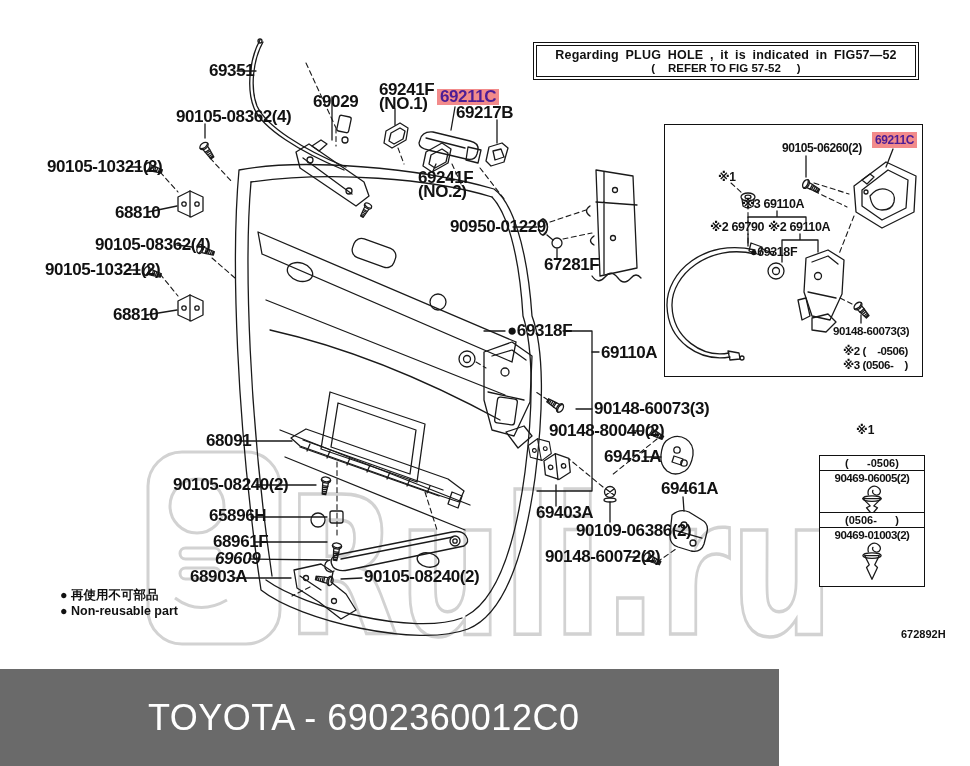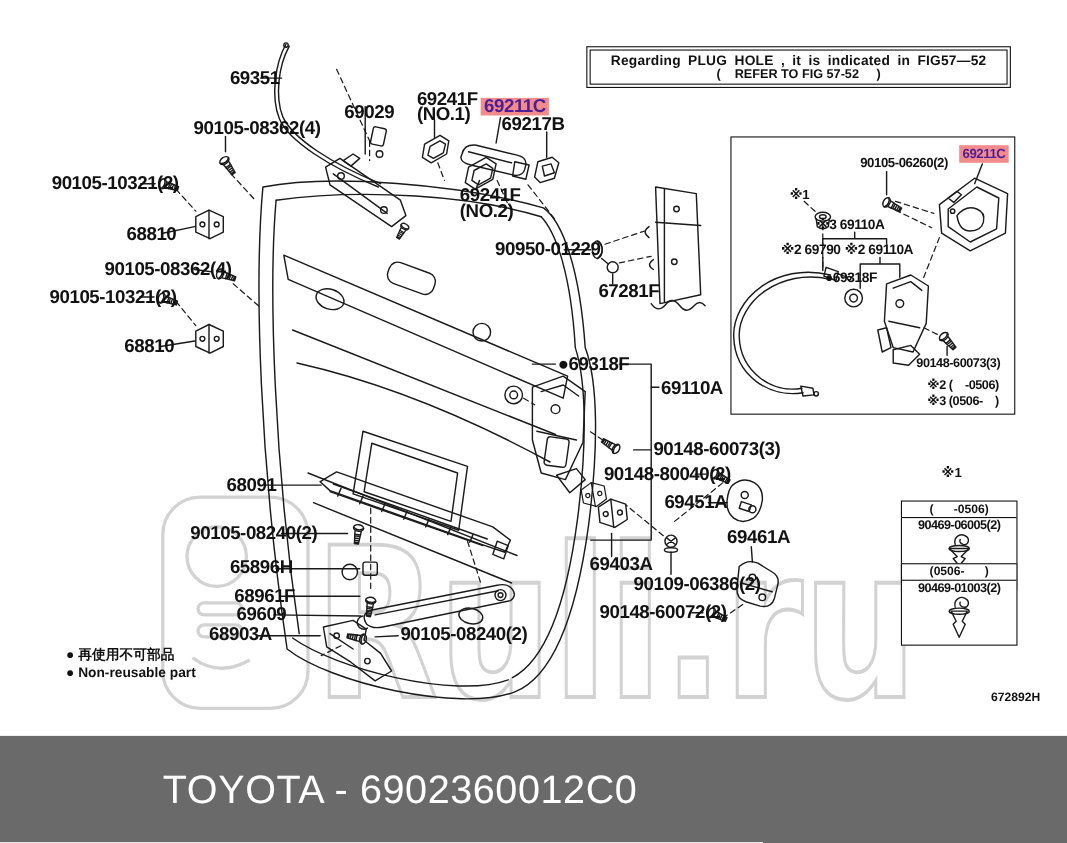--- a/index.html
+++ b/index.html
@@ -25,21 +25,21 @@
   .refbox.b1{top:455px;height:82px;}
   .refbox.b2{top:512px;height:75px;}
   .refhead{border-bottom:1.3px solid #111;font-weight:bold;font-size:11px;white-space:pre;
            padding:1px 0;color:#111;}
   .refpart{font-weight:bold;font-size:11.5px;letter-spacing:-0.5px;padding-top:1px;color:#111;}
   .refbox svg{display:block;margin:0 auto;}
   .figcode{position:absolute;left:901px;top:628px;font-weight:bold;font-size:11px;color:#111;}
   .legend{position:absolute;left:60px;font-weight:bold;font-size:12.5px;color:#111;white-space:pre;}
   .legend.jp{top:587px;}
   .legend.en{top:604px;}
-  .banner{position:absolute;left:0;top:669px;width:970px;height:97px;background:var(--banner,#6a6a6a);}
+  .banner{position:absolute;left:0;top:669px;width:779px;height:97px;background:var(--banner,#6a6a6a);}
   .banner span{position:absolute;top:50%;transform:translateY(-50%);color:#fff;
            font-size:36px;font-weight:400;letter-spacing:0.5px;white-space:pre;}
   .banner .bl{left:148px;}
   .banner .br{left:631px;}
 </style>
 </head>
 <body>
 
 <div id="stage">
 
@@ -306,21 +306,21 @@
       <div class="lbl" style="left: 549px; top: 424px;">90148-80040(2)</div>
       <div class="lbl" style="left: 604px; top: 450px;">69451A</div>
       <div class="lbl" style="left: 661px; top: 482px;">69461A</div>
       <div class="lbl" style="left: 536px; top: 506px;">69403A</div>
       <div class="lbl" style="left: 576px; top: 524px;">90109-06386(2)</div>
       <div class="lbl" style="left: 545px; top: 550px;">90148-60072(2)</div>
       <div class="lbl" style="left: 206px; top: 434px;">68091</div>
       <div class="lbl" style="left: 173px; top: 478px;">90105-08240(2)</div>
       <div class="lbl" style="left: 209px; top: 509px;">65896H</div>
       <div class="lbl" style="left: 213px; top: 535px;">68961F</div>
-      <div class="lbl" style="left: 215px; top: 552px;">69609</div>
+      <div class="lbl" style="left: 215px; top: 552px; font-style: italic;">69609</div>
       <div class="lbl" style="left: 190px; top: 570px;">68903A</div>
       <div class="lbl" style="left: 364px; top: 570px;">90105-08240(2)</div>
       <div class="lbl" style="left: 782px; top: 141px; font-size: 12px;">90105-06260(2)</div>
       <div class="lbl hl" style="left: 872px; top: 132px; font-size: 12px;">69211C</div>
       <div class="lbl" style="left: 718px; top: 170px; font-size: 12px;">※1</div>
       <div class="lbl" style="left: 742px; top: 197px; font-size: 12.5px;">※3 69110A</div>
       <div class="lbl" style="left: 710px; top: 220px; font-size: 12.5px;">※2 69790</div>
       <div class="lbl" style="left: 768px; top: 220px; font-size: 12.5px;">※2 69110A</div>
       <div class="lbl" style="left: 750px; top: 245px; font-size: 12.5px;">●69318F</div>
       <div class="lbl" style="left: 833px; top: 324px; font-size: 11.5px;">90148-60073(3)</div>

